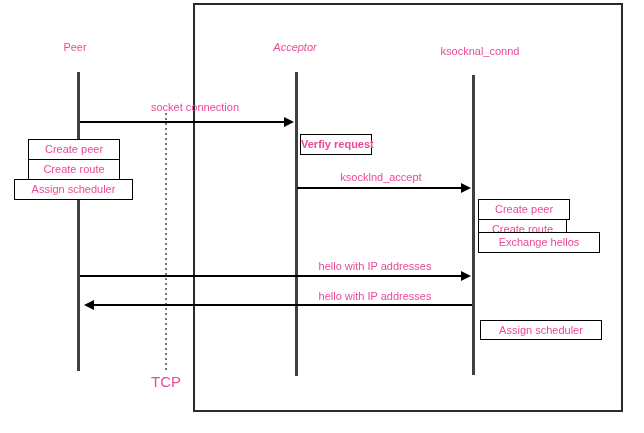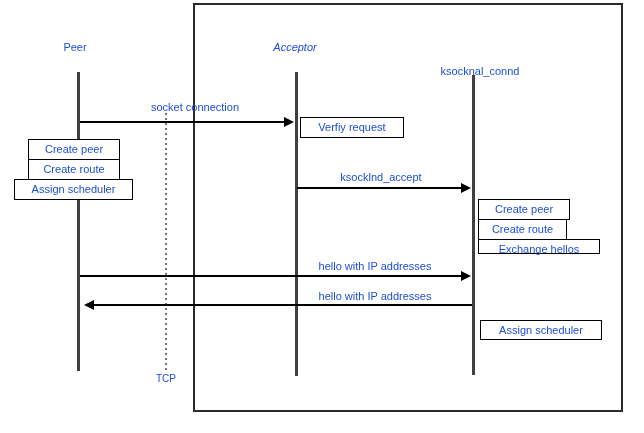--- a/index.html
+++ b/index.html
@@ -6,21 +6,21 @@
     margin: 0;
     padding: 0;
     background: #ffffff;
   }
   .canvas {
     position: relative;
     width: 644px;
     height: 433px;
     background: #ffffff;
     font-family: "Liberation Sans", sans-serif;
-    color: #1d4ed8;
+    color: #ec4899;
     overflow: hidden;
   }
   .frame {
     position: absolute;
     left: 193px;
     top: 3px;
     width: 430px;
     height: 409px;
     border: 2px solid #2b2b2b;
     box-sizing: border-box;
@@ -77,34 +77,34 @@
     background: #ffffff;
     font-size: 11px;
     text-align: center;
     line-height: 19px;
     white-space: nowrap;
     z-index: 3;
   }
   .boundary-label {
     position: absolute;
     transform: translateX(-50%);
-    font-size: 10px;
+    font-size: 15px;
     white-space: nowrap;
   }
 </style>
 </head>
 <body>
 
 <div class="canvas">
 
   <div class="frame"></div>
 
   <div class="actor-label" style="left:75px; top:41px;">Peer</div>
   <div class="actor-label" style="left:295px; top:41px;font-style:italic;">Acceptor</div>
-  <div class="actor-label" style="left:480px; top:45px;margin-top:20px;">ksocknal_connd</div>
+  <div class="actor-label" style="left:480px; top:45px;">ksocknal_connd</div>
 
   <div class="lifeline" style="left:77px; top:72px; height:299px;"></div>
   <div class="lifeline" style="left:295px; top:72px; height:304px;"></div>
   <div class="lifeline" style="left:472px; top:75px; height:300px;"></div>
 
   <div class="dotted" style="left:165px; top:113px; height:259px;"></div>
   <div class="boundary-label" style="left:166px; top:373px;">TCP</div>
 
   <div class="msg-label" style="left:195px; top:101px;">socket connection</div>
   <div class="hline" style="left:80px; top:121px; width:206px;"></div>
@@ -119,20 +119,20 @@
   <div class="head-right" style="left:461px; top:271px;"></div>
 
   <div class="msg-label" style="left:375px; top:290px;">hello with IP addresses</div>
   <div class="head-left" style="left:84px; top:300px;"></div>
   <div class="hline" style="left:93px; top:304px; width:379px;"></div>
 
   <div class="abox" style="left:28px; top:139px; width:92px; height:21px;">Create peer</div>
   <div class="abox" style="left:28px; top:159px; width:92px; height:21px;">Create route</div>
   <div class="abox" style="left:14px; top:179px; width:119px; height:21px;">Assign scheduler</div>
 
-  <div class="abox" style="left:300px; top:117px; width:104px; height:21px;">Verfiy request</div>
+  <div class="abox" style="left:300px; top:134px; width:72px; height:21px;font-weight:bold;">Verfiy request</div>
 
   <div class="abox" style="left:478px; top:199px; width:92px; height:21px;">Create peer</div>
   <div class="abox" style="left:478px; top:219px; width:89px; height:21px;">Create route</div>
-  <div class="abox" style="left:478px; top:239px; width:122px; height:15px;">Exchange hellos</div>
+  <div class="abox" style="left:478px; top:232px; width:122px; height:21px;">Exchange hellos</div>
   <div class="abox" style="left:480px; top:320px; width:122px; height:20px;">Assign scheduler</div>
 
 </div>
 
 </body></html>

